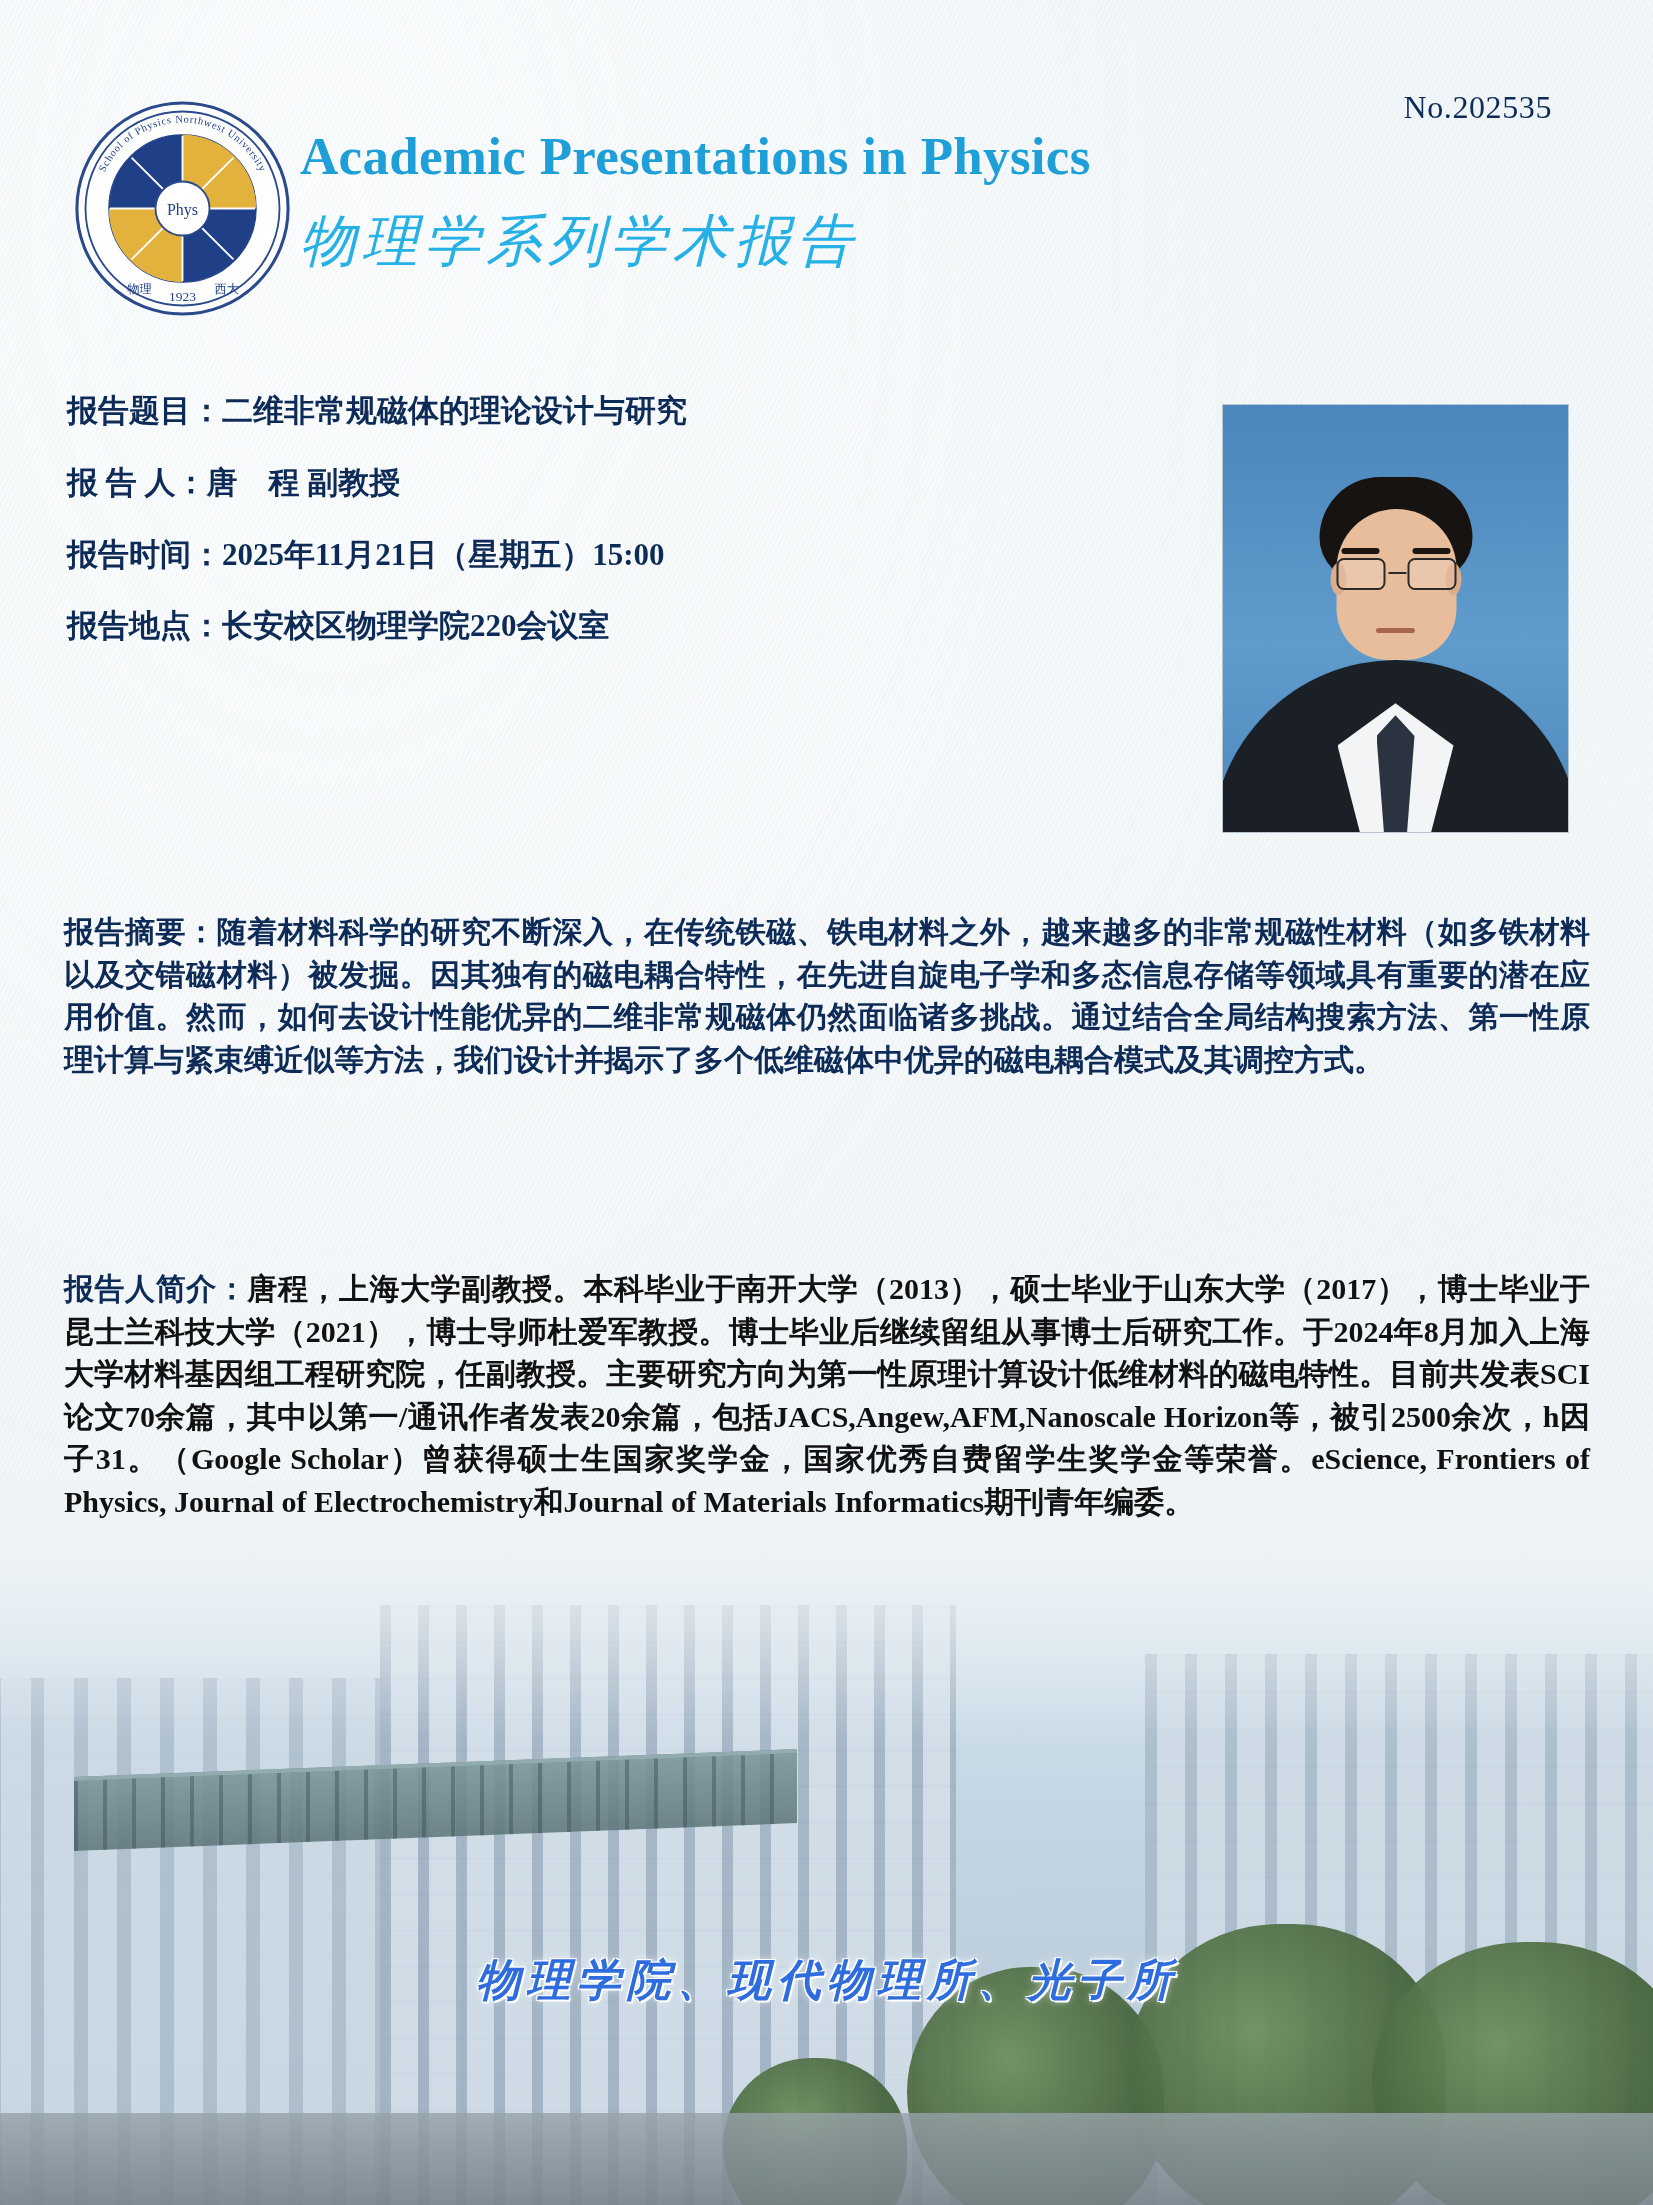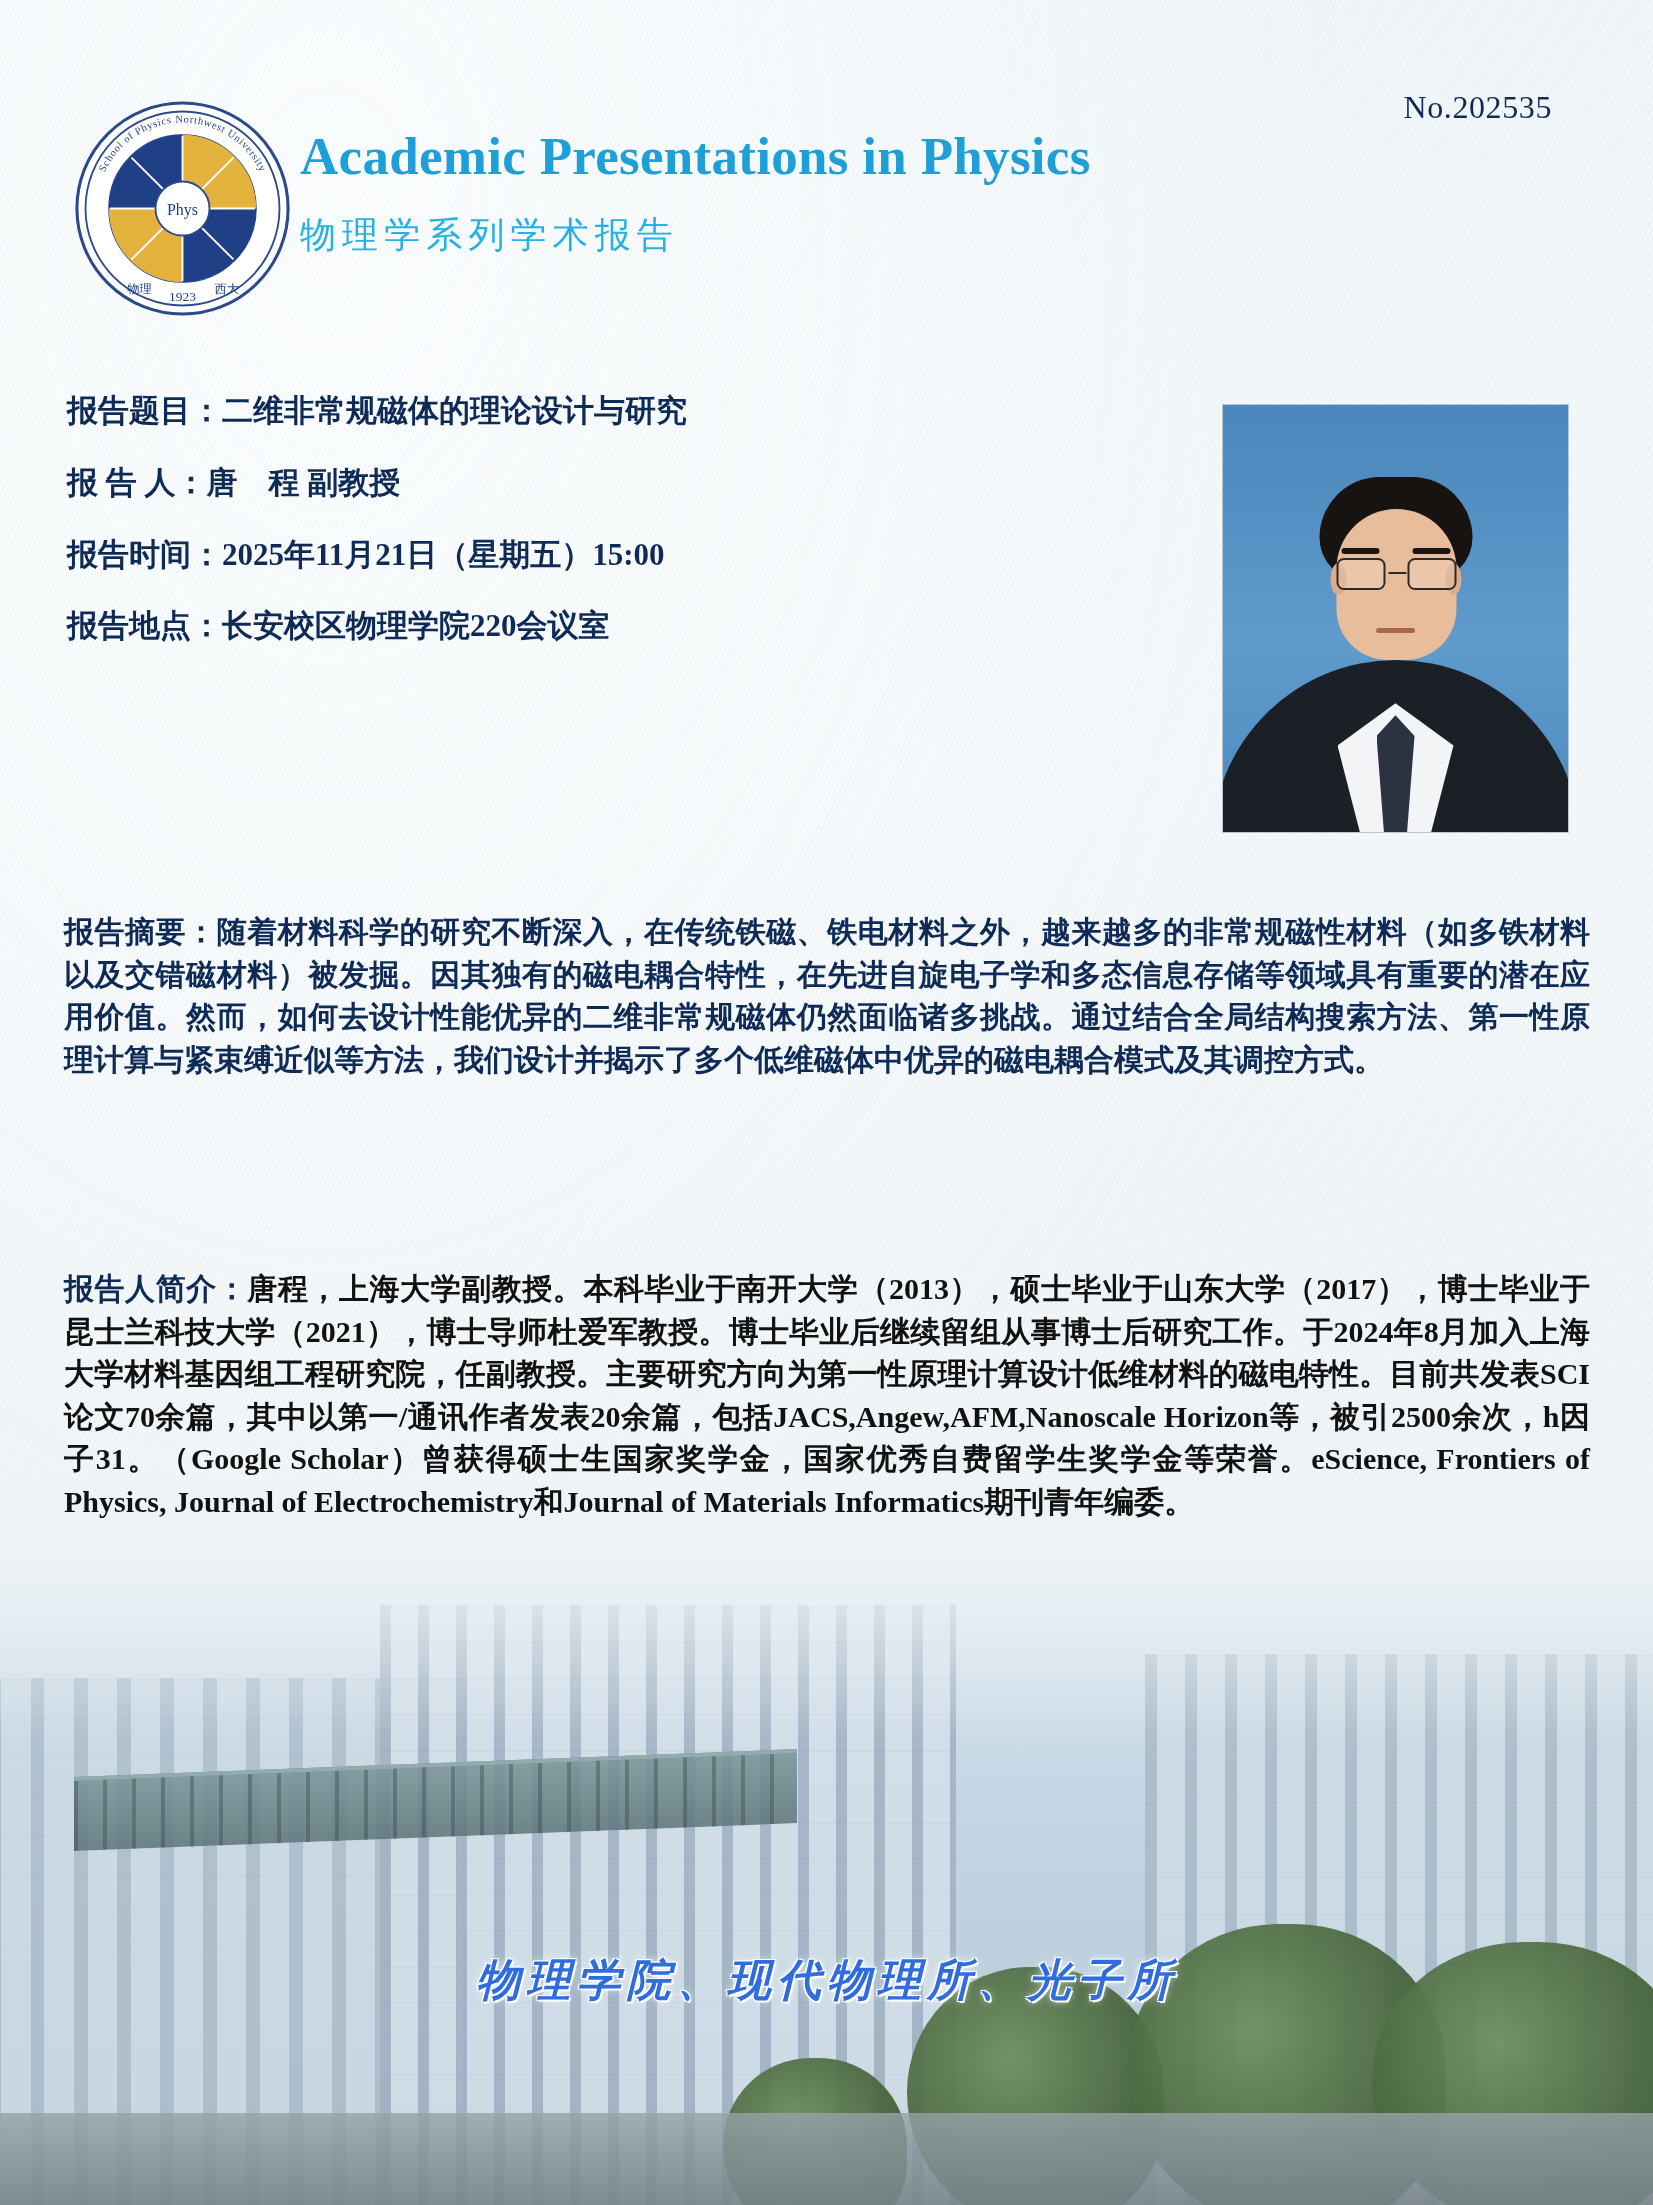--- a/index.html
+++ b/index.html
@@ -124,26 +124,27 @@
   }
   .title-en {
     font-size: 53px;
     font-weight: bold;
     color: #1f9fd8;
     line-height: 1.05;
     letter-spacing: 0.3px;
     text-shadow: 0 1.2px 0 rgba(255,255,255,.6);
   }
   .title-cn {
-    margin-top: 26px;
-    font-size: 36px;
+    margin-top: 19px;
+    font-size: 56px;
     color: #25b0e6;
     letter-spacing: 6.1px;
     font-family: "Liberation Sans", "DejaVu Sans", sans-serif;
     font-weight: 500;
+    font-style: italic;
   }
 
   .photo {
     position: absolute;
     right: 85px; top: 404px;
     width: 347px; height: 429px;
     border: 1.2px solid #b9c6d2;
     background: linear-gradient(180deg, #4b86bd 0%, #5f9bcb 55%, #4d89be 100%);
     overflow: hidden;
   }

